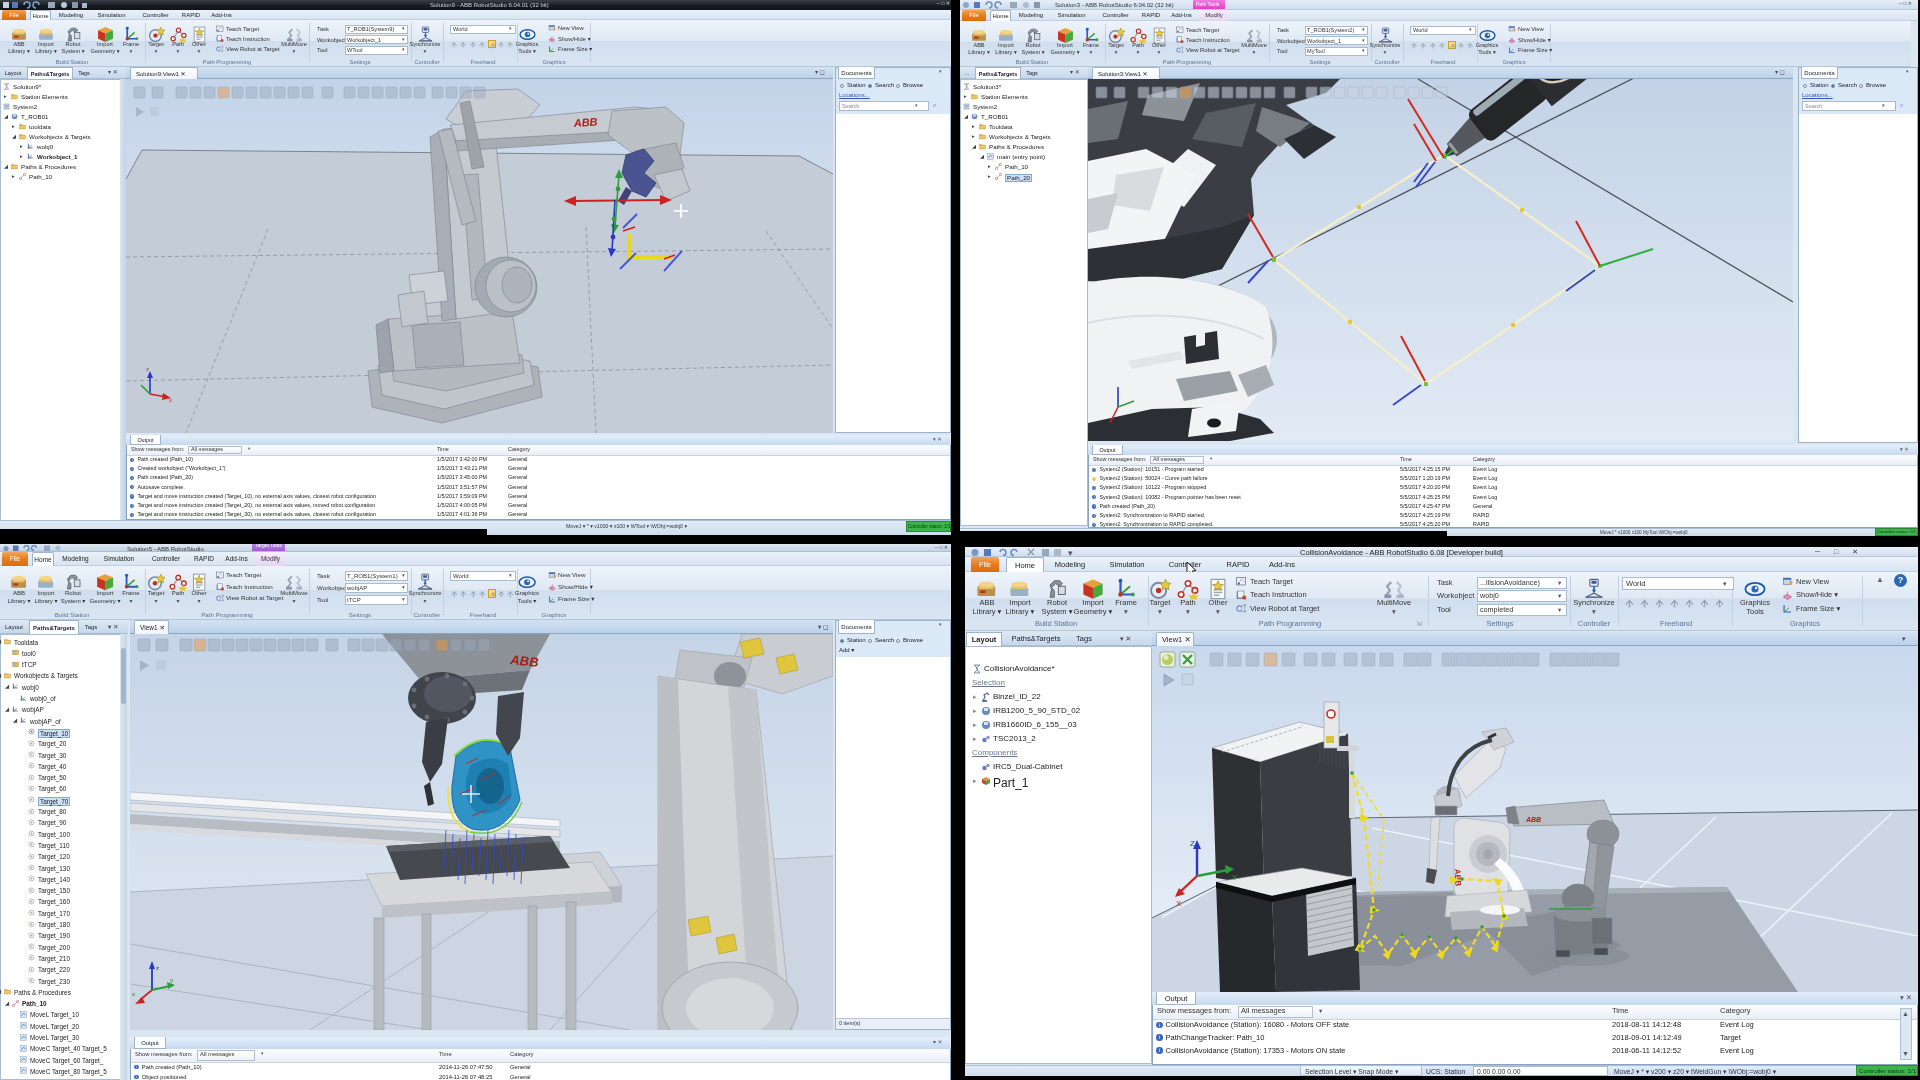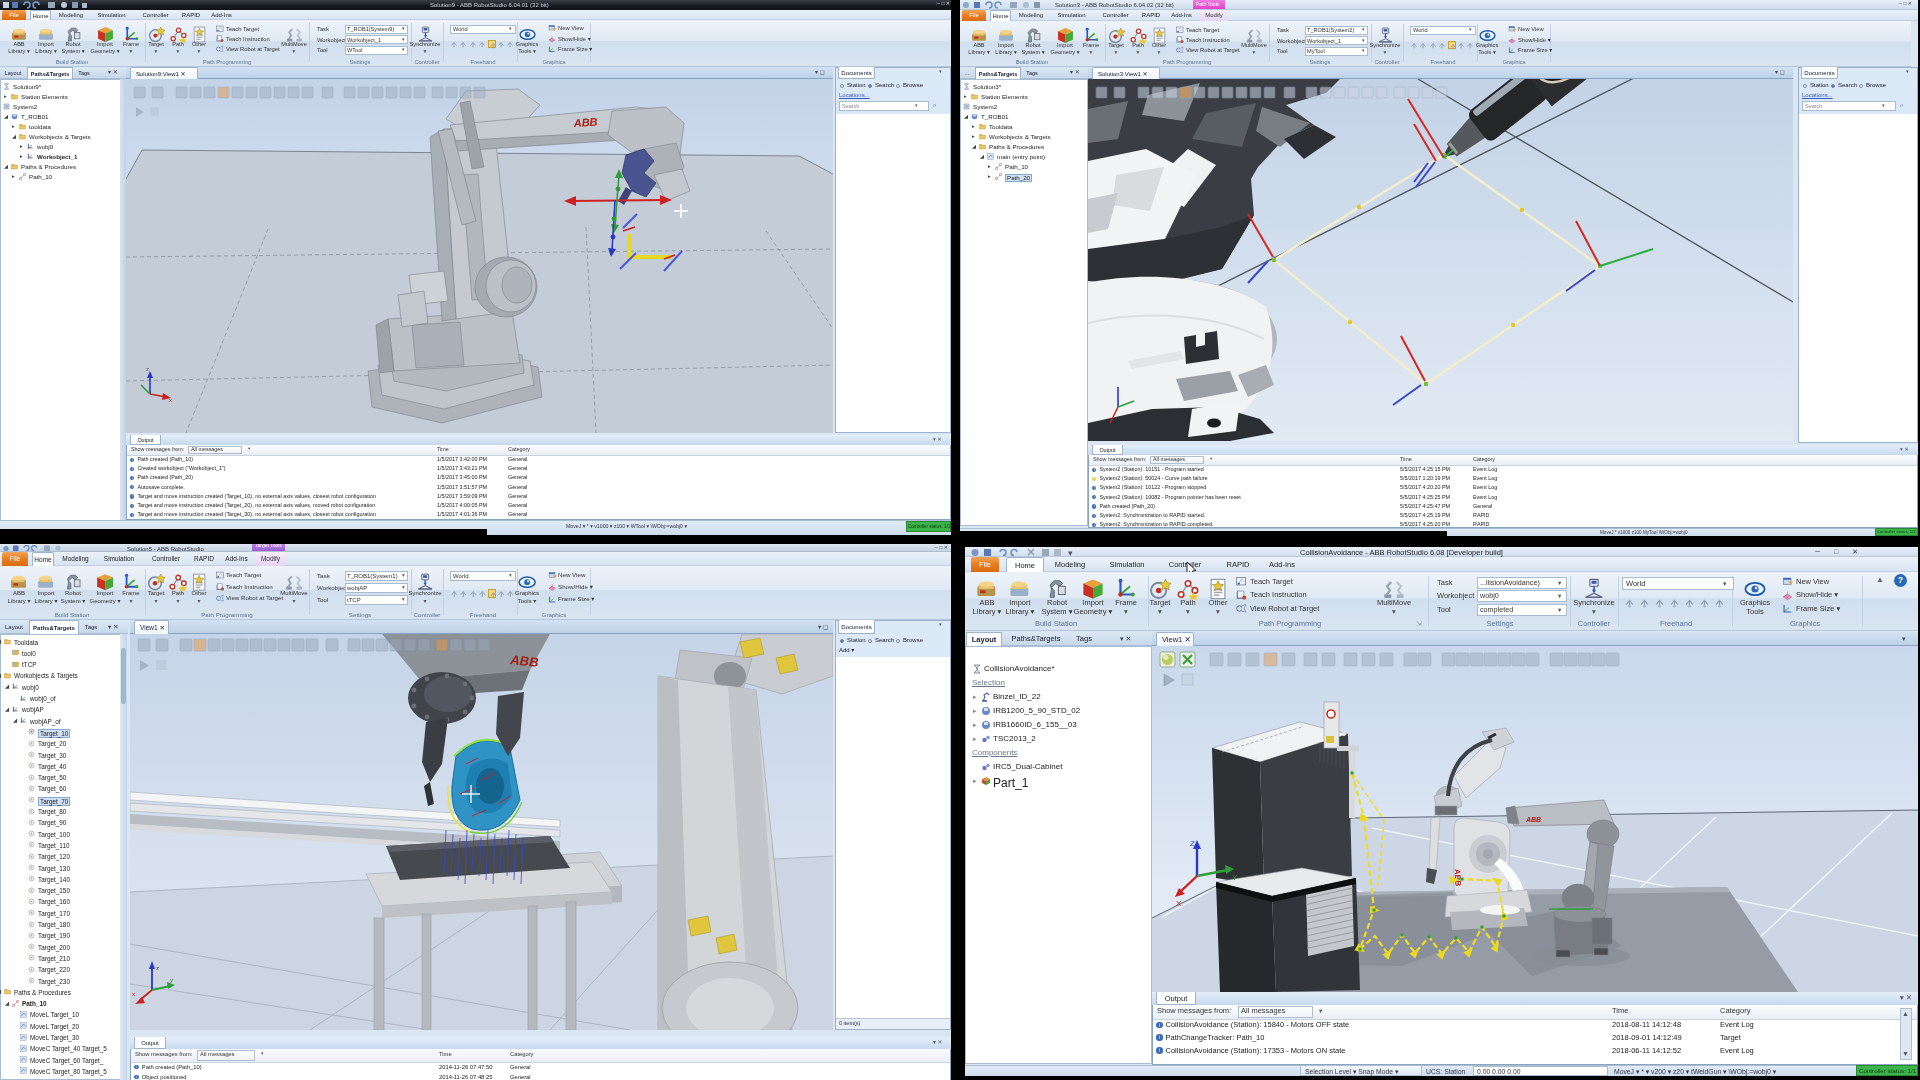--- a/index.html
+++ b/index.html
@@ -2232,21 +2232,21 @@
 <div style="position:absolute;left:196px;top:452px;width:40px;height:13px;background:#fdfeff;border:1px solid #9eb4cc;border-top:none;font-size:7.5px;color:#222;text-align:center;line-height:13px;">Output</div>
 <div style="position:absolute;left:940px;top:454px;font-size:7.5px;color:#556;">▾ ✕</div>
 <div style="position:absolute;left:193px;top:465px;width:764px;height:15px;background:linear-gradient(#fbfcfe,#e9eef5);border-bottom:1px solid #c8d4e0;"></div>
 <div style="position:absolute;left:197px;top:467px;font-size:7.5px;color:#333;white-space:nowrap;line-height:1.1;">Show messages from:</div>
 <div style="position:absolute;left:278px;top:466px;width:75px;height:12px;background:linear-gradient(#fff,#eef2f7);border:1px solid #b0bed0;"></div>
 <div style="position:absolute;left:281px;top:467px;font-size:7.5px;color:#333;white-space:nowrap;line-height:1.1;">All messages</div>
 <div style="position:absolute;left:359px;top:467px;font-size:6.5px;color:#555;white-space:nowrap;line-height:1.1;">▾</div>
 <div style="position:absolute;left:652px;top:467px;font-size:7.5px;color:#333;white-space:nowrap;line-height:1.1;">Time</div>
 <div style="position:absolute;left:760px;top:467px;font-size:7.5px;color:#333;white-space:nowrap;line-height:1.1;">Category</div>
 <div style="position:absolute;left:196px;top:481.5px;width:6.5px;height:6.5px;border-radius:50%;background:#3a6ab8;color:#fff;font-size:5.5px;text-align:center;line-height:6.5px;">i</div>
-<div style="position:absolute;left:205.5px;top:481px;font-size:7.5px;color:#222;white-space:nowrap;line-height:1.1;">CollisionAvoidance (Station): 15840 - Motors OFF state</div>
+<div style="position:absolute;left:205.5px;top:481px;font-size:7.5px;color:#222;white-space:nowrap;line-height:1.1;">CollisionAvoidance (Station): 16080 - Motors OFF state</div>
 <div style="position:absolute;left:652px;top:481px;font-size:7.5px;color:#222;white-space:nowrap;line-height:1.1;">2018-08-11 14:12:48</div>
 <div style="position:absolute;left:760px;top:481px;font-size:7.5px;color:#222;white-space:nowrap;line-height:1.1;">Event Log</div>
 <div style="position:absolute;left:196px;top:494.3px;width:6.5px;height:6.5px;border-radius:50%;background:#3a6ab8;color:#fff;font-size:5.5px;text-align:center;line-height:6.5px;">i</div>
 <div style="position:absolute;left:205.5px;top:493.8px;font-size:7.5px;color:#222;white-space:nowrap;line-height:1.1;">PathChangeTracker: Path_10</div>
 <div style="position:absolute;left:652px;top:493.8px;font-size:7.5px;color:#222;white-space:nowrap;line-height:1.1;">2018-09-01 14:12:49</div>
 <div style="position:absolute;left:760px;top:493.8px;font-size:7.5px;color:#222;white-space:nowrap;line-height:1.1;">Target</div>
 <div style="position:absolute;left:196px;top:507.1px;width:6.5px;height:6.5px;border-radius:50%;background:#3a6ab8;color:#fff;font-size:5.5px;text-align:center;line-height:6.5px;">i</div>
 <div style="position:absolute;left:205.5px;top:506.6px;font-size:7.5px;color:#222;white-space:nowrap;line-height:1.1;">CollisionAvoidance (Station): 17353 - Motors ON state</div>
 <div style="position:absolute;left:652px;top:506.6px;font-size:7.5px;color:#222;white-space:nowrap;line-height:1.1;">2018-06-11 14:12:52</div>
 <div style="position:absolute;left:760px;top:506.6px;font-size:7.5px;color:#222;white-space:nowrap;line-height:1.1;">Event Log</div>

